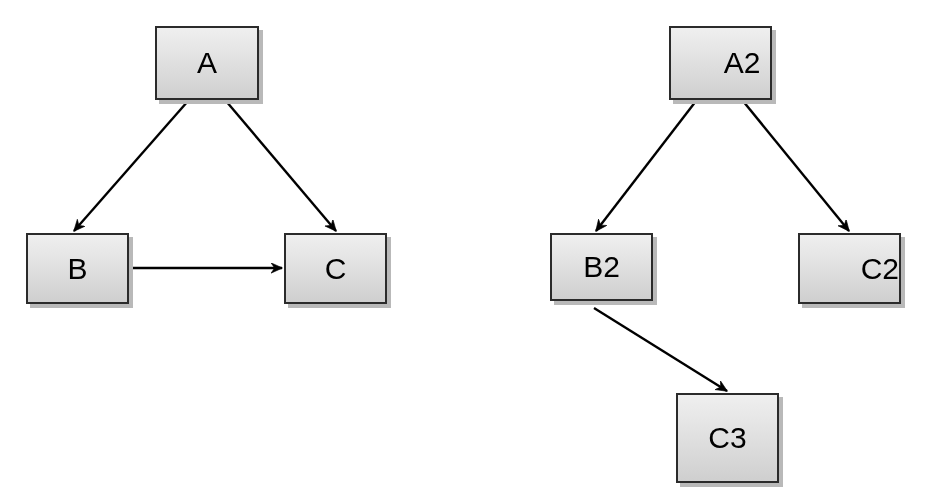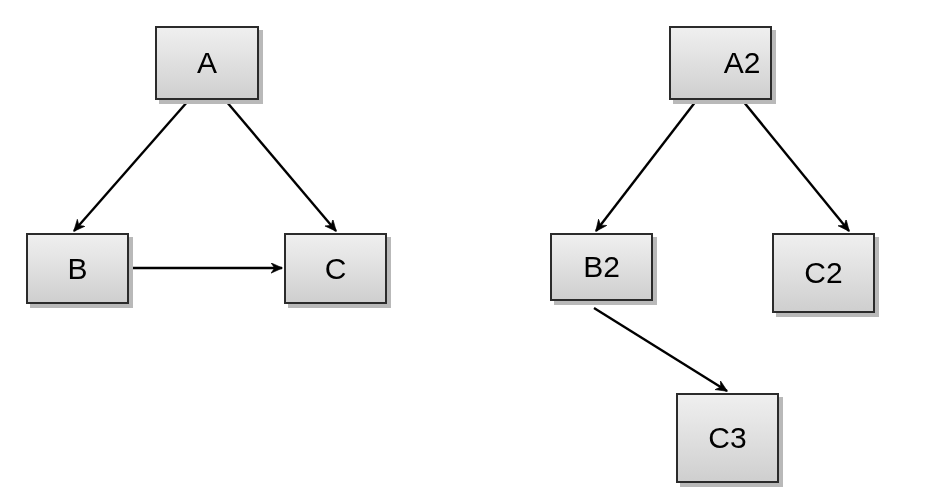--- a/index.html
+++ b/index.html
@@ -75,21 +75,21 @@
       </div>
       <div class="node" style="left: 284px; top: 233px; width: 103px; height: 71px;">
         <span class="node-label">C</span>
       </div>
       <div class="node" style="left: 669px; top: 26px; width: 103px; height: 74px; padding-left: 43px;">
         <span class="node-label">A2</span>
       </div>
       <div class="node" style="left: 543px; top: 233px; width: 103px; height: 68px; margin-left: 7px;">
         <span class="node-label">B2</span>
       </div>
-      <div class="node" style="left: 772px; top: 233px; width: 103px; height: 80px;">
+      <div class="node" style="left: 798px; top: 233px; width: 103px; height: 71px; justify-content: flex-end;">
         <span class="node-label">C2</span>
       </div>
       <div class="node" style="left: 676px; top: 393px; width: 103px; height: 90px;">
         <span class="node-label">C3</span>
       </div>
     </div>
 
 </div>
 
 </body></html>

